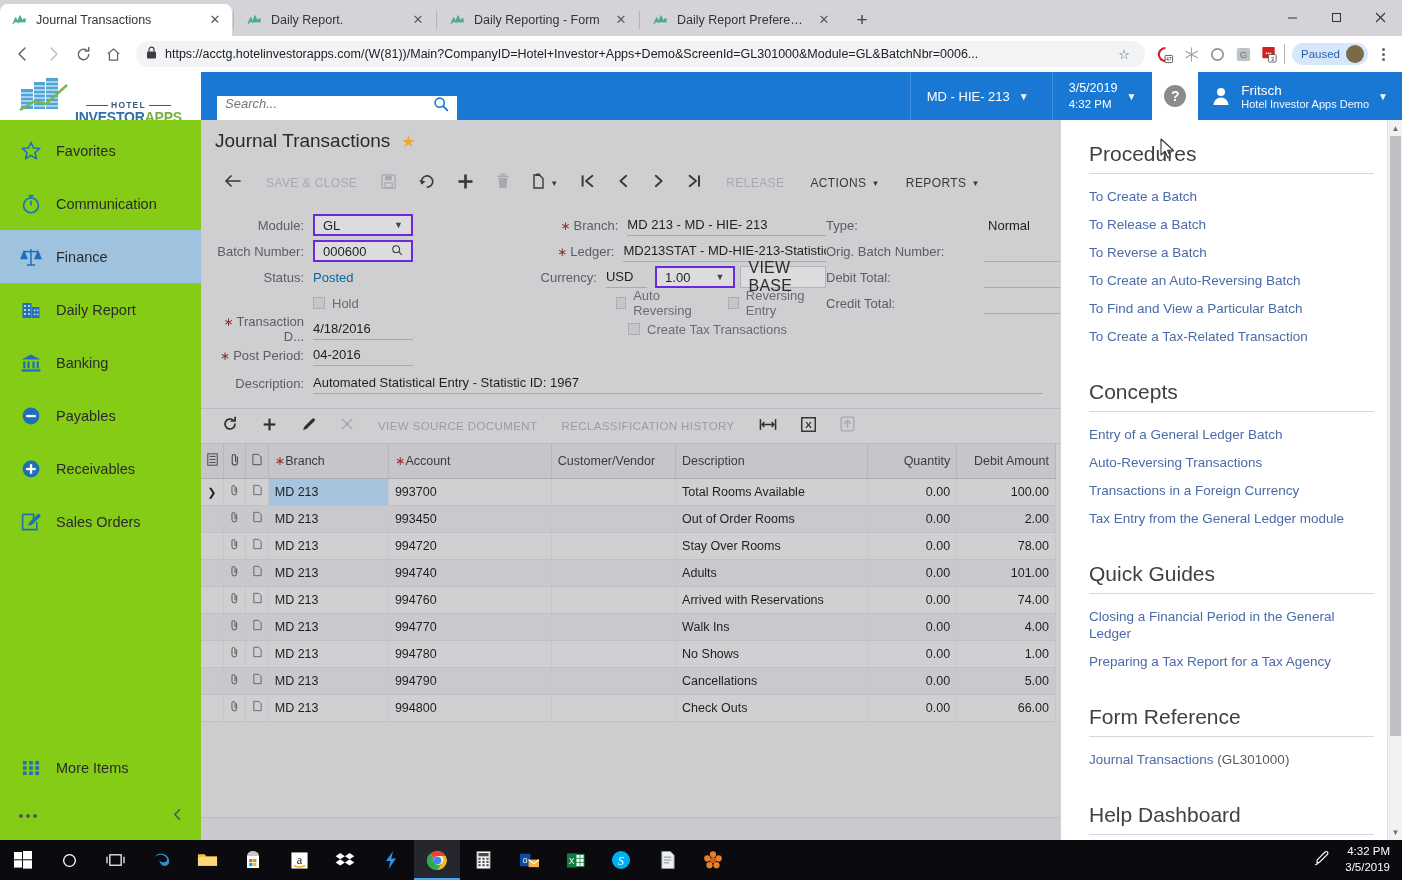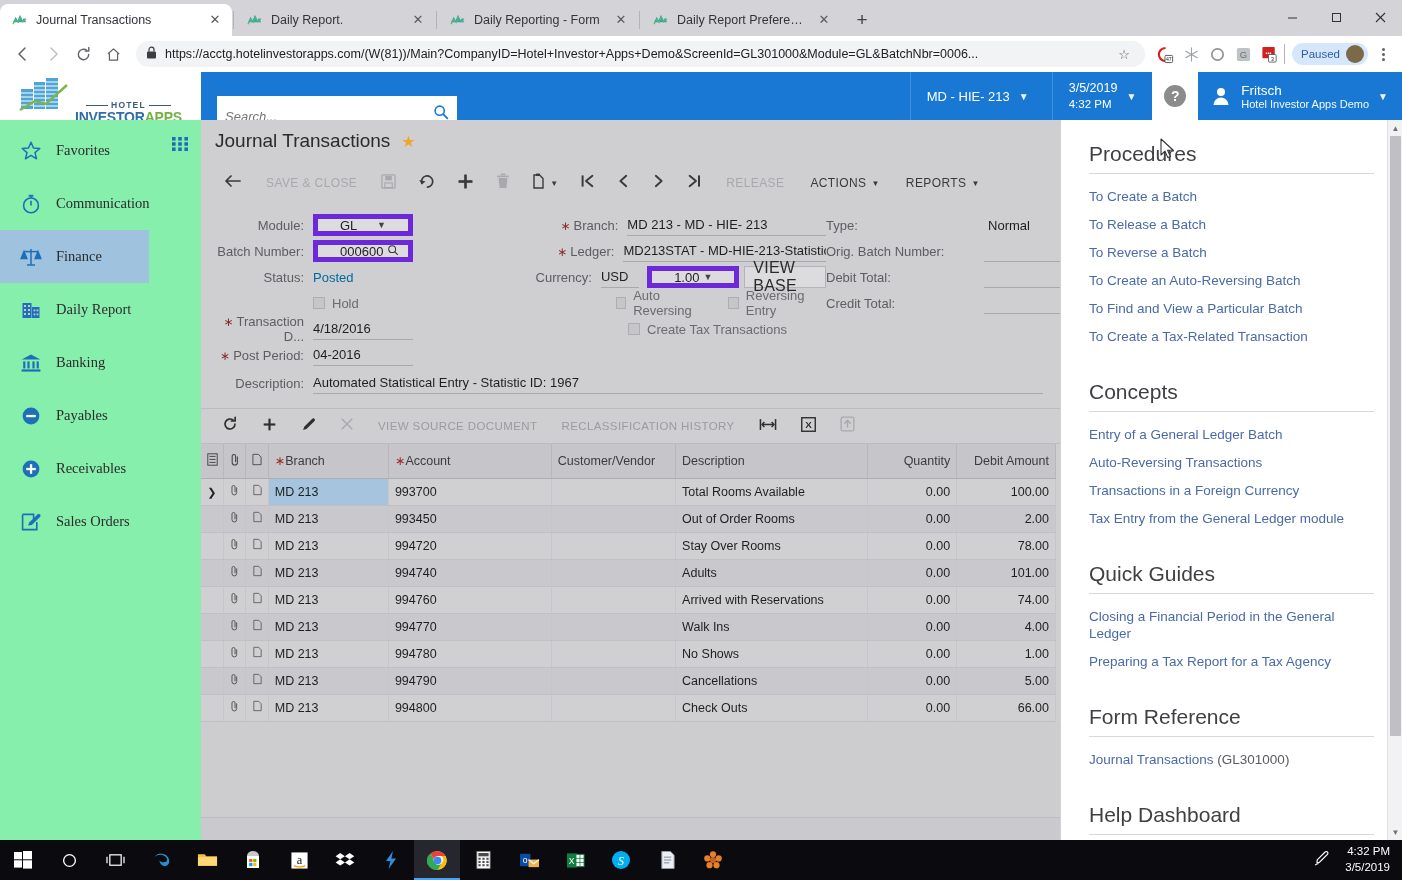--- a/index.html
+++ b/index.html
@@ -88,21 +88,21 @@
   .logo-hotel {
     font-size: 8.5px; letter-spacing: 1.2px; color: #3b5b7d; font-weight: bold;
     display: flex; align-items: center; gap: 3px; justify-content: center; margin-top: 34px;
   }
   .logo-hotel em { display:block; height:1px; width: 22px; background:#3b5b7d; font-style: normal;}
   .logo-main { font-size: 14px; font-weight: bold; letter-spacing: -0.2px; }
   .logo-main .b { color: #2f6ea8; }
   .logo-main .g { color: #76b043; }
   .searchwrap { display: flex; align-items: center; padding-left: 16px; }
   .searchbox {
-    width: 240px; height: 28px; background: #fff; display: flex; align-items: flex-end;
+    width: 240px; height: 28px; background: #fff; display: flex; align-items: flex-start;
     padding: 0 8px; gap: 6px; margin-top: 28px;
   }
   .searchbox input {
     border: 0; outline: 0; flex: 1 1 auto; font-size: 13px; font-style: italic;
     color: #6a6a6a; font-family: "Liberation Sans", sans-serif; background: transparent;
   }
   .spacer { flex: 1 1 auto; }
   .hdr-cell {
     display: flex; align-items: center; gap: 9px; padding: 0 16px;
     border-left: 1px solid #3d90dd; color: #fff; font-size: 13px;
@@ -123,21 +123,21 @@
   .user-cell {
     display: flex; align-items: center; gap: 9px; padding: 0 14px 0 12px; color: #fff;
   }
   .user-ico { width: 22px; height: 22px; }
   .user-txt .l1 { font-size: 13.5px; }
   .user-txt .l2 { font-size: 11px; opacity: .95; }
 
   
   .leftnav {
     position: absolute; top: 120px; left: 0; width: 201px; bottom: 40px;
-    background: #86efac; display: flex; flex-direction: row; font-family: Liberation Serif, serif;
+    background: #84cc16; display: flex; flex-direction: column;
   }
   .nav-items { flex: 1 1 auto; padding-top: 4px; }
   .nav-item {
     height: 53px; display: flex; align-items: center; gap: 14px; padding-left: 19px;
     color: #2b2b2b; font-size: 14.5px;
   }
   .nav-item.active { background: #9fc2de; }
   .nav-ico { width: 23px; height: 23px; flex: 0 0 23px; color: #1c6fb8;
              display: flex; align-items: center; justify-content: center; }
   .nav-gap { height: 17px; }
@@ -178,22 +178,22 @@
   .frow { display: flex; align-items: center; height: 26px; }
   .fcol-a { width: 325px; flex: 0 0 325px; display: flex; align-items: center; }
   .fcol-b { width: 300px; flex: 0 0 300px; display: flex; align-items: center; }
   .fcol-c { flex: 1 1 auto; display: flex; align-items: center; }
   .flabel {
     font-size: 13px; color: #5d5d62; text-align: right; padding-right: 9px;
   }
   .flabel.req::before { content: "\2217"; color: #8a2a2a; margin-right: 3px; font-size: 12px; }
   .fval { font-size: 13px; color: #1f1f1f; }
   .inp-box {
-    height: 22px; background: #dcdcdf; border: 5px solid #6d28d9; display: flex;
-    align-items: center; padding: 0 22px; font-size: 13px; color: #1f1f1f; gap: 4px;
+    height: 22px; background: #dcdcdf; border: 2px solid #6d28d9; display: flex;
+    align-items: center; padding: 0 8px; font-size: 13px; color: #1f1f1f; gap: 4px;
   }
   .inp-line {
     height: 22px; border-bottom: 1px solid #a8a8ad; display: flex; align-items: center;
     font-size: 13px; color: #1f1f1f; padding-bottom: 1px; overflow: hidden; white-space: nowrap;
   }
   .inp-plain { height: 22px; display: flex; align-items: center; font-size: 13px; color: #0369a1; }
   .ck { display: flex; align-items: center; gap: 7px; font-size: 13px; color: #6b6b70; }
   .ckbox { width: 12px; height: 12px; background: #c6c6c9; border: 1px solid #adadb2; display:block; }
   .btn-flat {
     height: 22px; border: 1px solid #b4b4b8; background: #dcdcdf; font-size: 16px;

